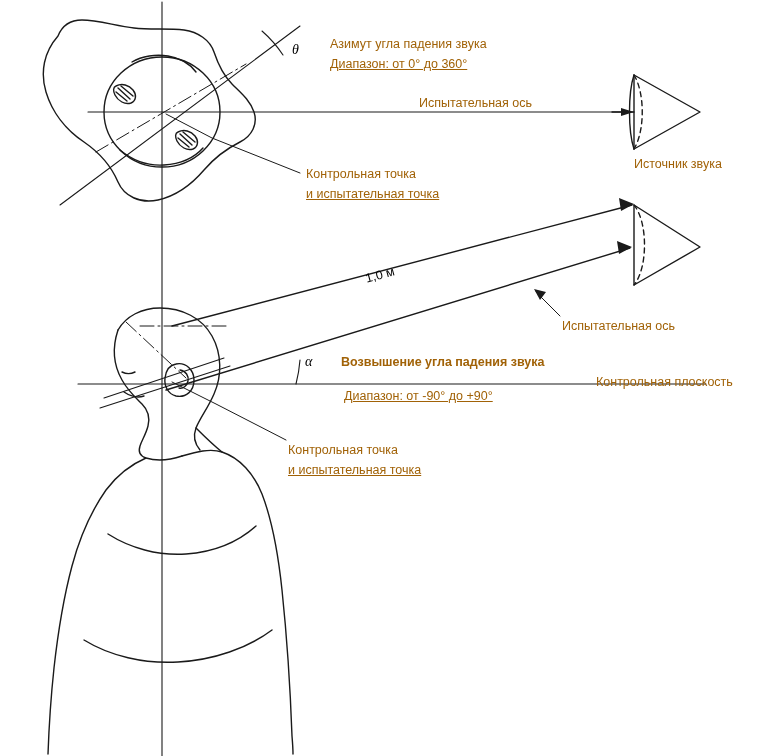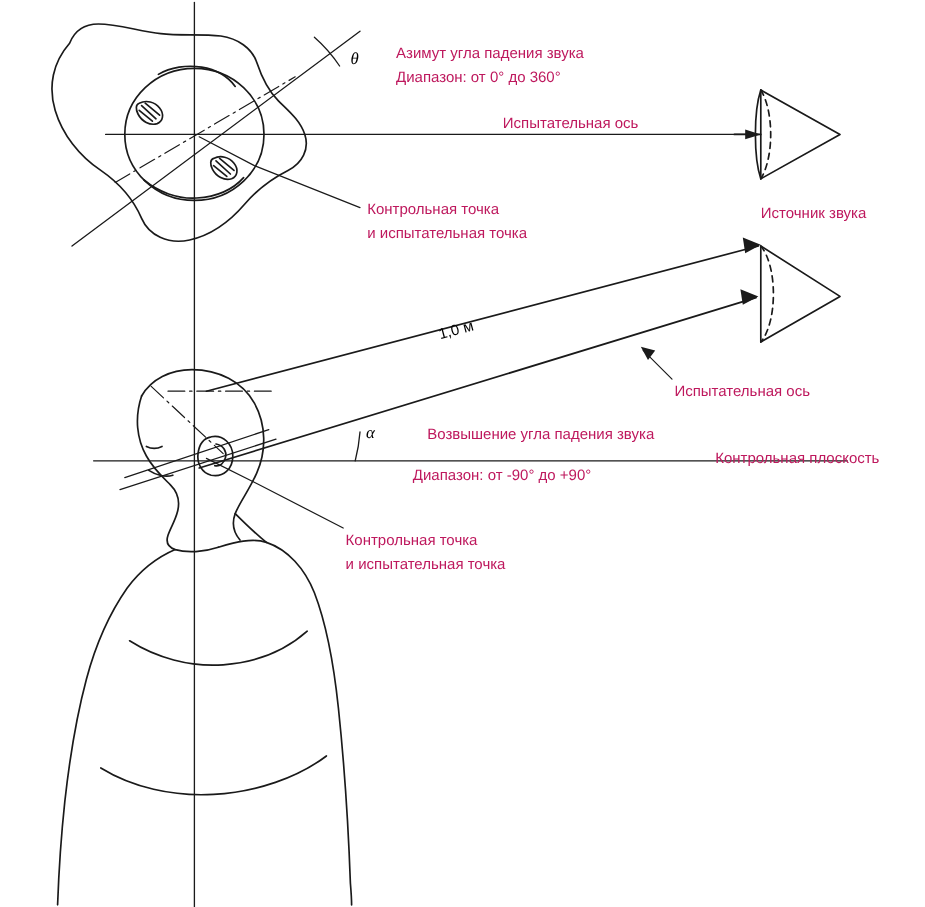--- a/index.html
+++ b/index.html
@@ -20,25 +20,26 @@
   }
   #stage svg {
     position: absolute;
     left: 0;
     top: 0;
   }
   .lbl {
     position: absolute;
     font-family: "Liberation Sans", sans-serif;
     font-size: 12.5px;
-    color: #be185d;
+    color: #a16207;
     white-space: nowrap;
     line-height: 1.35;
   }
   .lbl.u {
+    text-decoration: underline;
   }
   .greek {
     position: absolute;
     font-family: "Liberation Serif", serif;
     font-style: italic;
     font-size: 14px;
     color: #000000;
   }
   .rot {
     position: absolute;
@@ -207,33 +208,33 @@
   </svg>
 
   <span class="greek" style="left:292px; top:42px;">θ</span>
 
   <span class="lbl" style="left:330px; top:36px;">Азимут угла падения звука</span>
 
   <span class="lbl u" style="left:330px; top:56px;">Диапазон: от 0° до 360°</span>
 
   <span class="lbl" style="left:419px; top:95px;">Испытательная ось</span>
 
-  <span class="lbl" style="left:634px; top:170px;">Источник звука</span>
+  <span class="lbl" style="left:634px; top:156px;">Источник звука</span>
 
   <span class="lbl" style="left:306px; top:166px;">Контрольная точка</span>
 
   <span class="lbl u" style="left:306px; top:186px;">и испытательная точка</span>
 
   <span class="rot" style="left:364px; top:272px; transform: rotate(-15deg);">1,0 м</span>
 
   <span class="lbl" style="left:562px; top:318px;">Испытательная ось</span>
 
   <span class="greek" style="left:305px; top:354px;">α</span>
 
-  <span class="lbl" style="left:356px; top:354px;">Возвышение угла падения звука</span>
+  <span class="lbl" style="left:341px; top:354px;font-weight:bold;">Возвышение угла падения звука</span>
 
   <span class="lbl u" style="left:344px; top:388px;">Диапазон: от -90° до +90°</span>
 
   <span class="lbl" style="left:596px; top:374px;">Контрольная плоскость</span>
 
   <span class="lbl" style="left:288px; top:442px;">Контрольная точка</span>
 
   <span class="lbl u" style="left:288px; top:462px;">и испытательная точка</span>
 
 </div>

